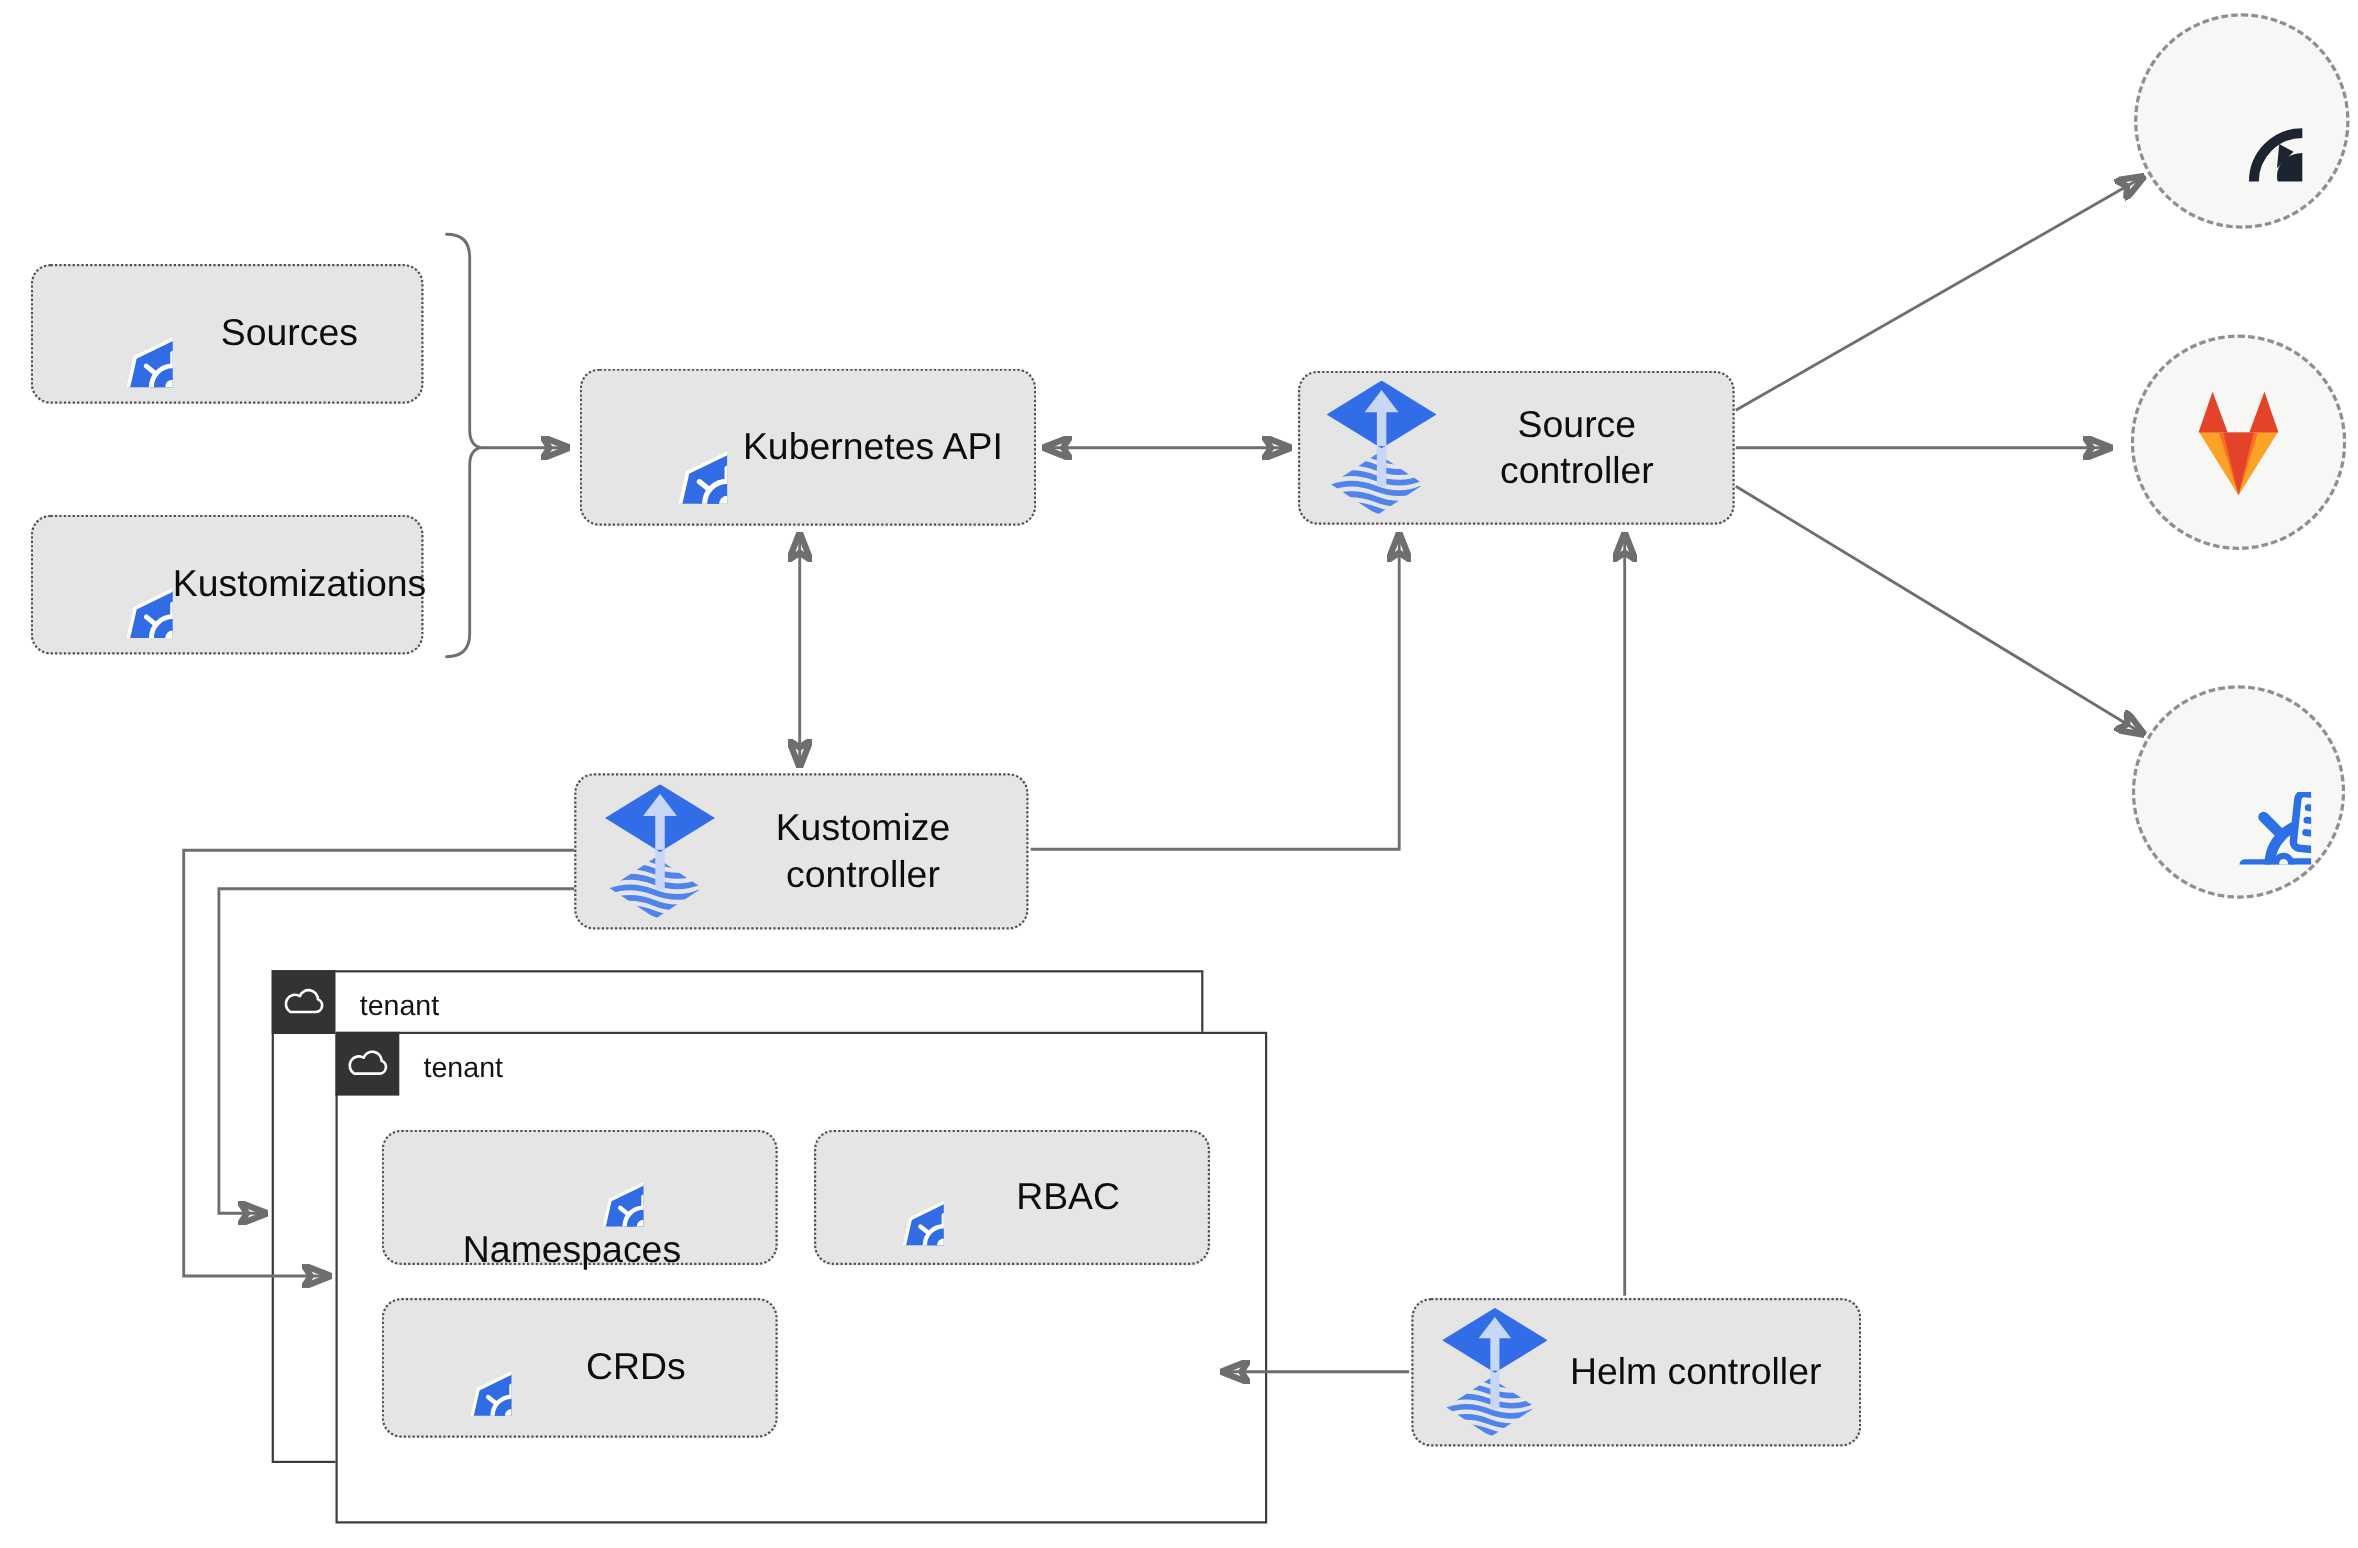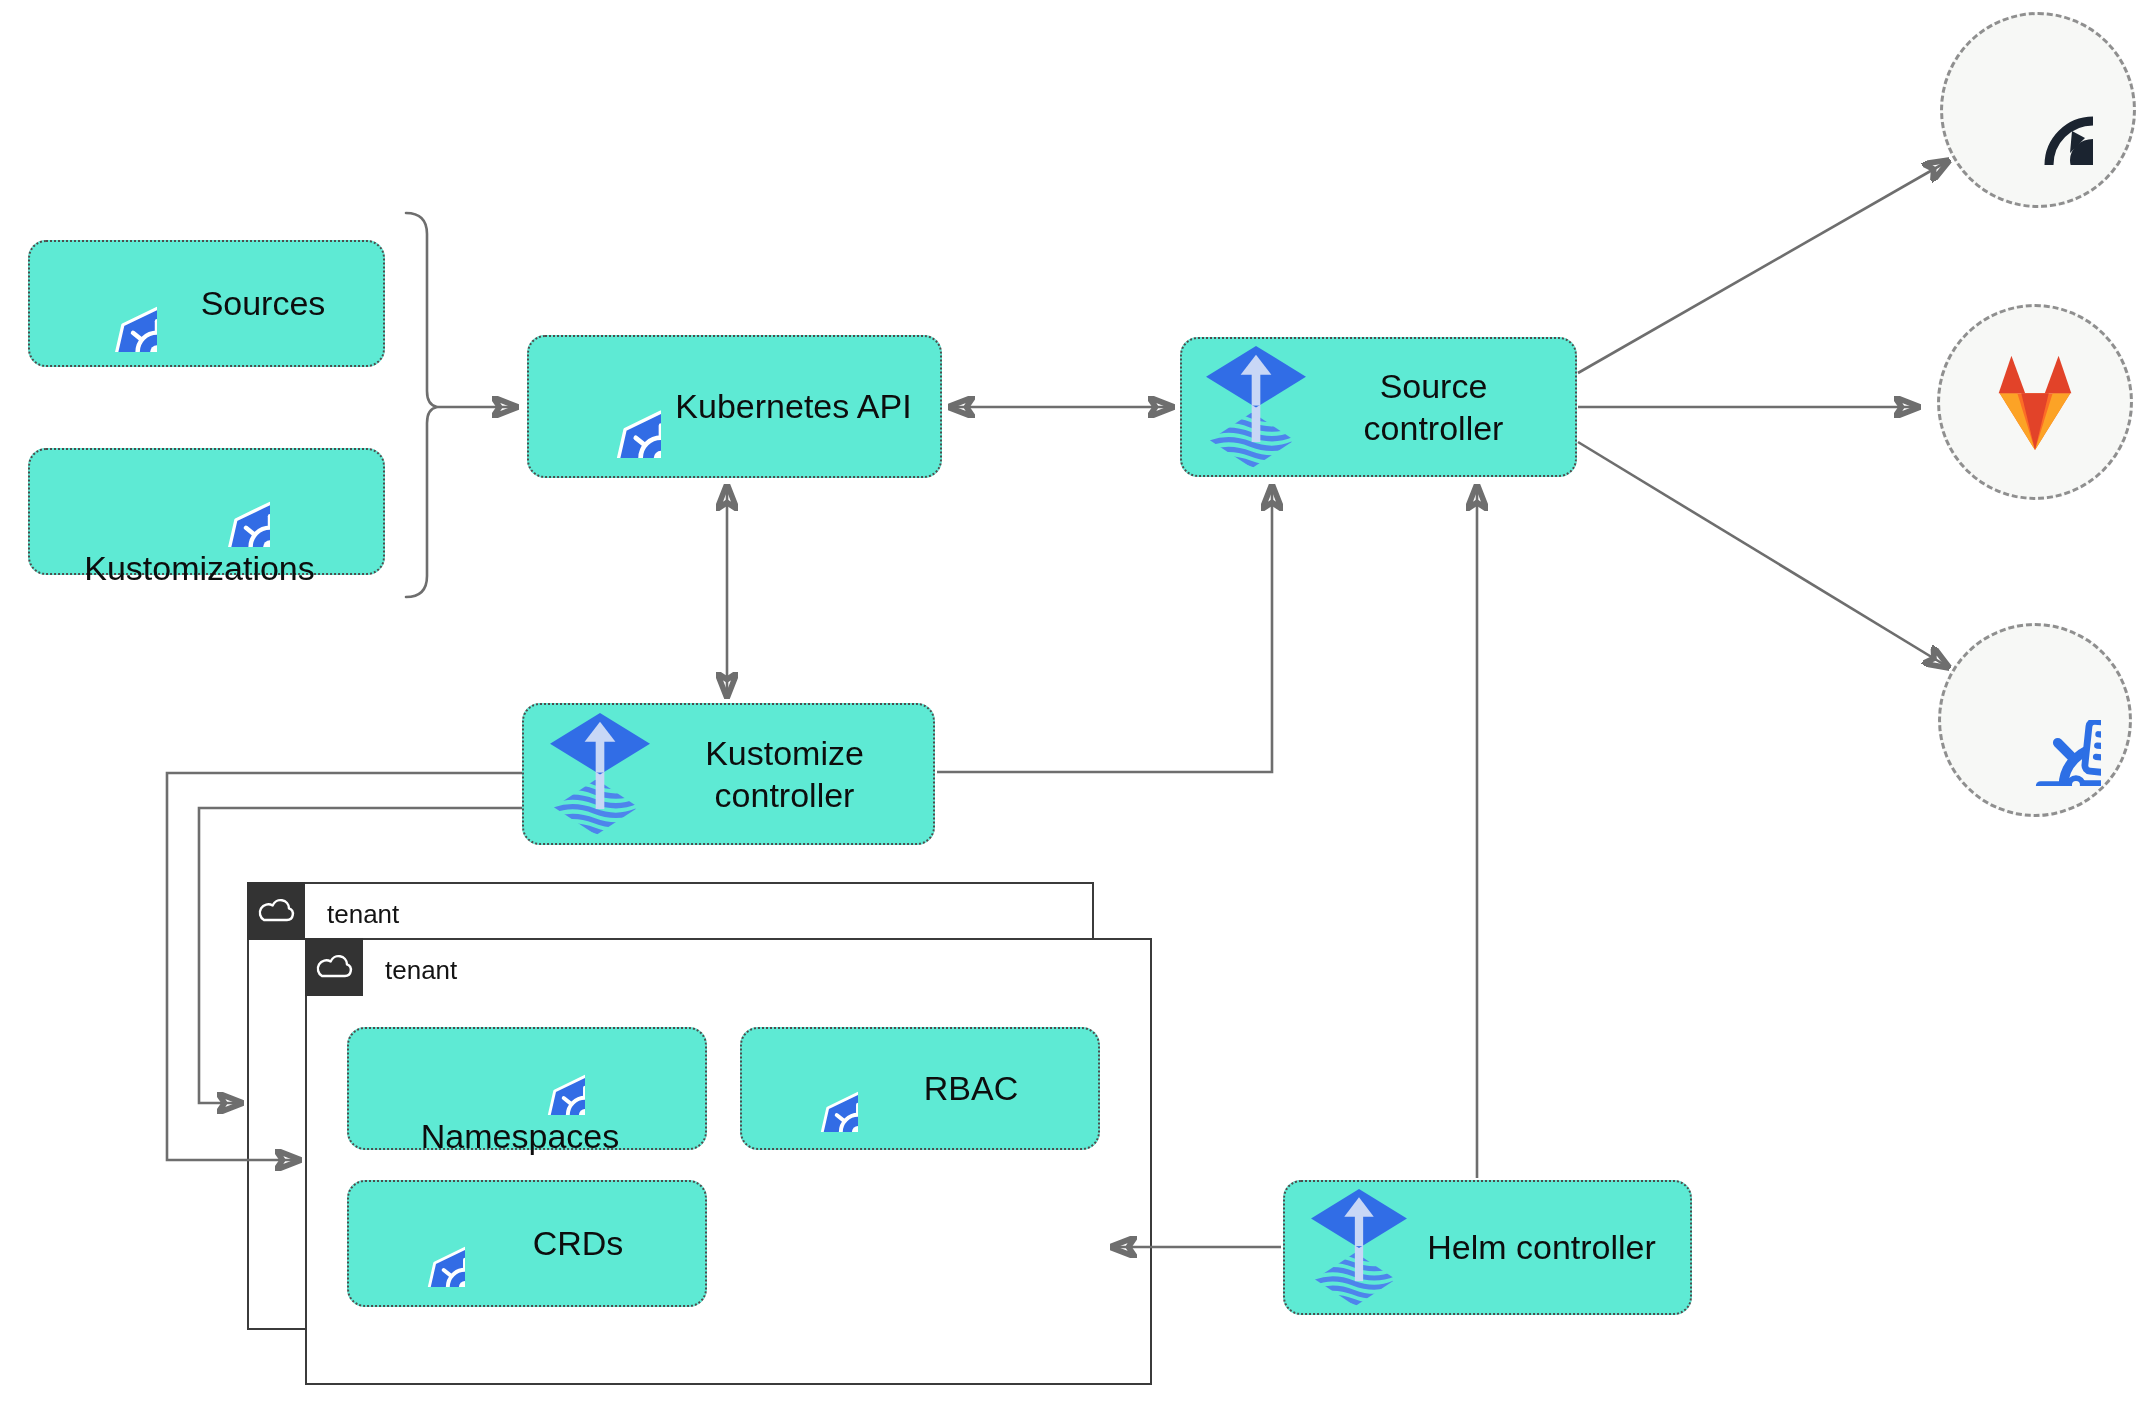--- a/index.html
+++ b/index.html
@@ -1,19 +1,19 @@
 <!DOCTYPE html>
 <html><head>
 <meta charset="utf-8">
 <style>
   html,body{margin:0;padding:0;background:#ffffff;}
   .canvas{position:relative;width:2144px;height:1407px;background:#ffffff;overflow:hidden;
           font-family:"Liberation Sans", sans-serif;color:#0f0f0f;}
   
-  .resource{position:absolute;background:#5eead4;border:2px dotted #4d4d4d;border-radius:18px;
+  .resource{position:absolute;background:#e5e5e5;border:2px dotted #4d4d4d;border-radius:18px;
             display:flex;align-items:center;box-sizing:border-box;}
   .resource .lbl{flex:1;text-align:center;font-size:34px;line-height:1.25;color:#0d0d0d;padding-right:14px;}
   .resource .icon{margin-left:30px;flex:0 0 auto;}
   .helmwrap{position:relative;margin-left:26px;flex:0 0 auto;width:96px;height:96px;}
   .helm-text{position:absolute;left:0;top:50%;width:100%;transform:translateY(-54%);
              text-align:center;font-size:27px;font-weight:bold;letter-spacing:1px;color:#2E7C9E;}
   
   .tenant{position:absolute;background:#ffffff;border:2px solid #3b3b3b;box-sizing:border-box;}
   .tenant-header{position:absolute;left:-2px;top:-2px;width:58px;height:58px;background:#333333;
                  display:flex;align-items:center;justify-content:center;}
@@ -152,21 +152,21 @@
     <span class="tenant-label">tenant</span>
   </div>
 
   <div class="resource" style="left:28px;top:240px;width:357px;height:127px;">
     <svg class="icon" width="97" height="97" viewBox="-60 -60 120 120">
         <use href="#sym-k8s"></use>
       </svg>
     <span class="lbl">Sources</span>
   </div>
 
-  <div class="resource" style="left:28px;top:448px;width:357px;height:127px;flex-direction:column;">
+  <div class="resource" style="left:28px;top:468px;width:357px;height:127px;">
     <svg class="icon" width="97" height="97" viewBox="-60 -60 120 120">
         <use href="#sym-k8s"></use>
       </svg>
     <span class="lbl">Kustomizations</span>
   </div>
 
   <div class="resource" style="left:527px;top:335px;width:415px;height:143px;">
     <svg class="icon" width="102" height="102" viewBox="-60 -60 120 120">
         <use href="#sym-k8s"></use>
       </svg>

